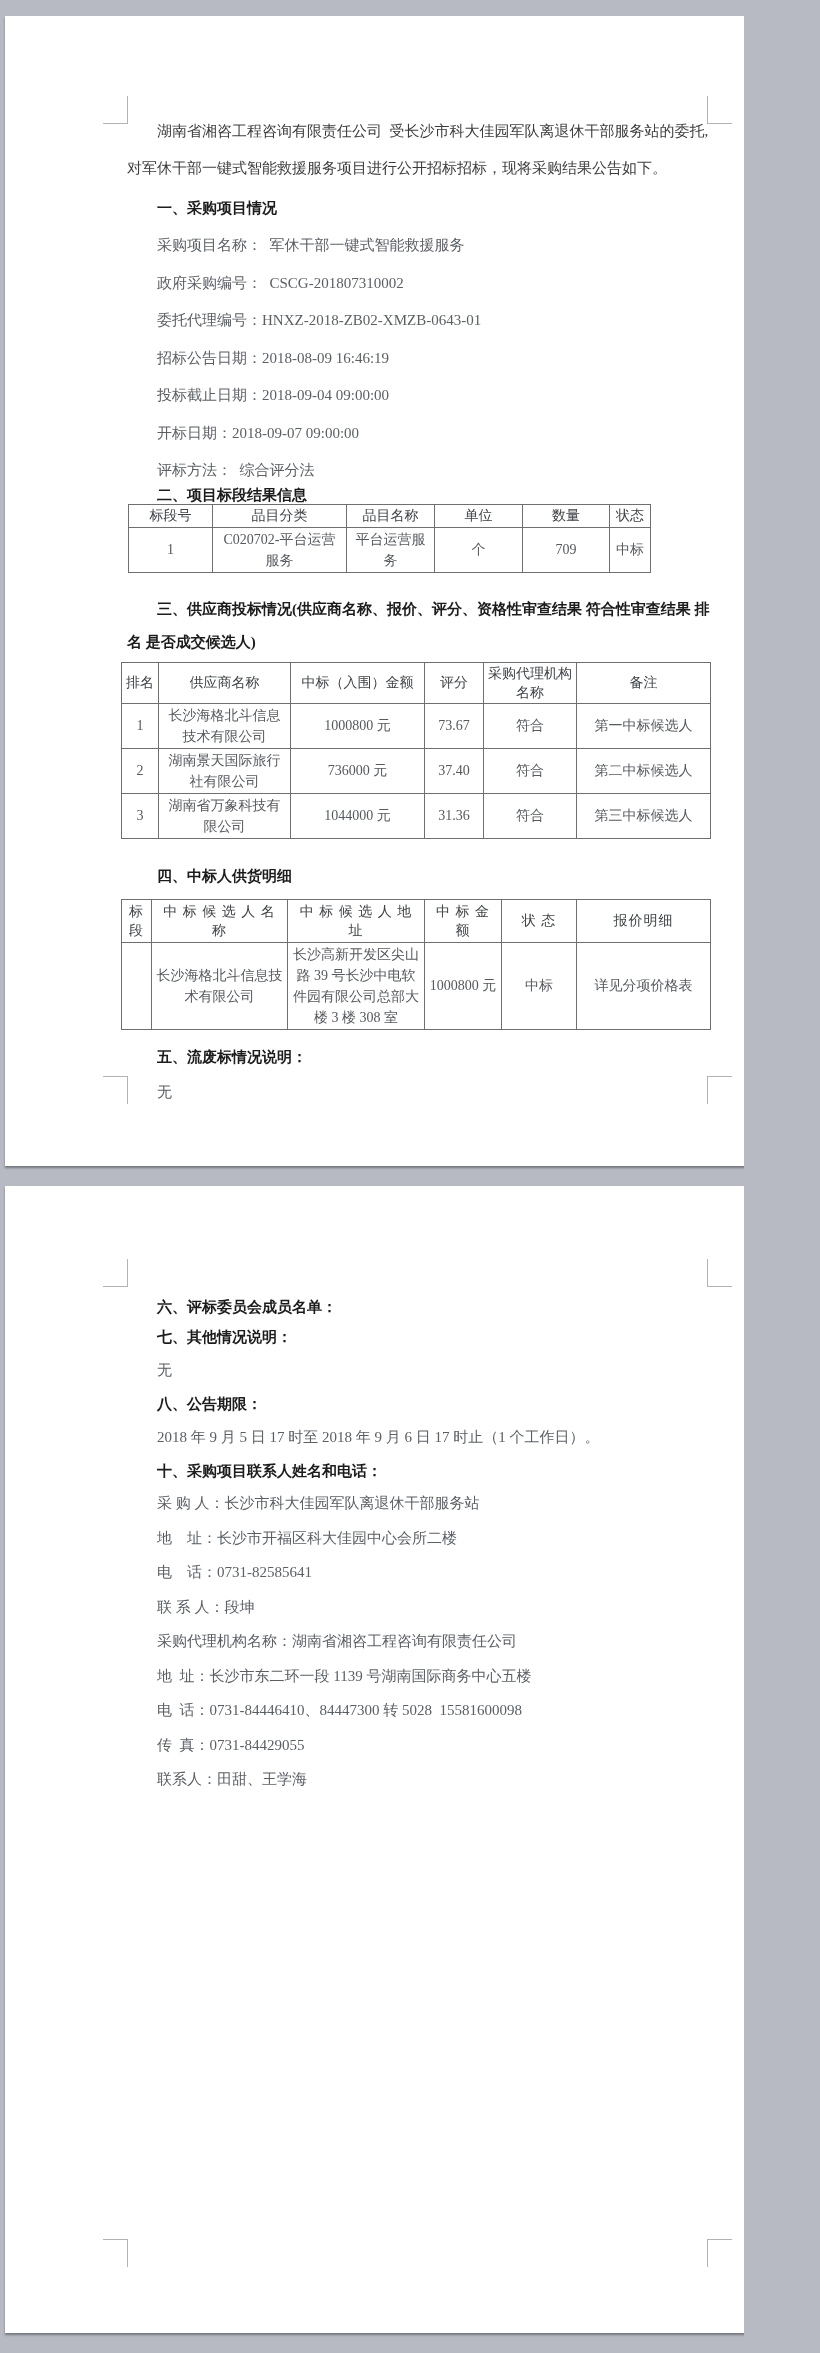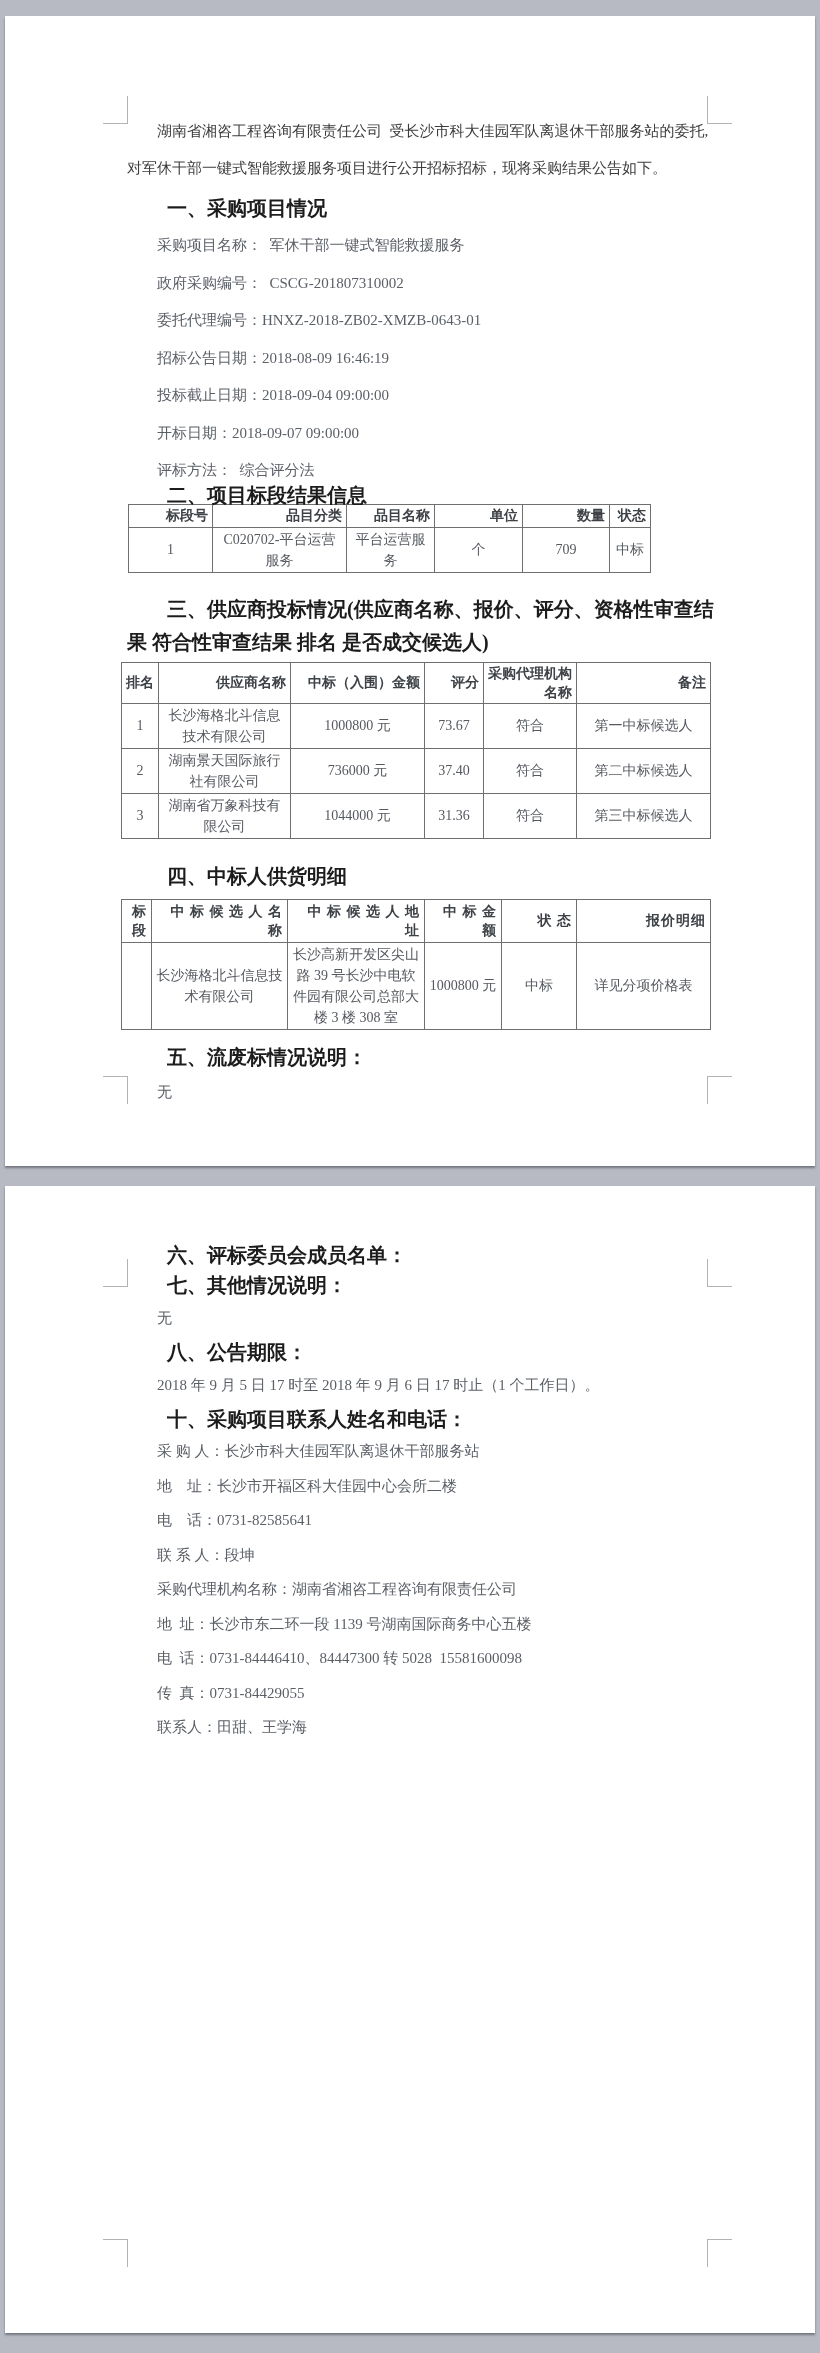--- a/index.html
+++ b/index.html
@@ -10,48 +10,48 @@
     --intro:#3c3c3c;
     --heading:#1c1c1c;
     --border:#6f6f6f;
     --mark:#b3b3b3;
   }
   html,body{margin:0;padding:0;}
   body{
     background:var(--canvas_bg);
     font-family:"Liberation Serif","DejaVu Serif",serif;
   }
-  .canvas{position:relative;width:820px;height:2353px;background:var(--canvas_bg);overflow:hidden;}
+  .canvas{position:relative;width:744px;height:2353px;background:var(--canvas_bg);overflow:hidden;}
   .page{
     position:absolute;left:5px;width:810px;background:var(--page_bg);
     box-shadow:0 2px 2px rgba(60,64,72,0.55);
   }
   .page1{top:16px;height:1150px;}
   .page2{top:1186px;height:1147px;}
   .content{margin:0 100px 0 122px;color:var(--text);font-size:15px;}
   .page1 .content{padding-top:97px;}
-  .page2 .content{padding-top:54px;}
+  .page2 .content{padding-top:106px;}
 
   
   .mark{position:absolute;width:24px;height:27px;}
   .mark.tl{border-right:1px solid var(--mark);border-bottom:1px solid var(--mark);left:98px;}
   .mark.tr{border-left:1px solid var(--mark);border-bottom:1px solid var(--mark);left:702px;}
   .mark.bl{border-right:1px solid var(--mark);border-top:1px solid var(--mark);left:98px;}
   .mark.br{border-left:1px solid var(--mark);border-top:1px solid var(--mark);left:702px;}
   .page1 .mark.tl,.page1 .mark.tr{top:80px;}
   .page1 .mark.bl,.page1 .mark.br{top:1060px;}
   .page2 .mark.tl,.page2 .mark.tr{top:73px;}
   .page2 .mark.bl,.page2 .mark.br{top:1053px;}
 
   p{margin:0;}
   .intro{
     color:var(--intro);line-height:37px;text-indent:2em;white-space:pre-wrap;
   }
   .hd{
-    margin:0;font-size:20px;font-weight:bold;color:var(--heading);
+    margin:0;font-size:15px;font-weight:bold;color:var(--heading);
     line-height:30px;text-indent:2em;white-space:pre-wrap;
   }
   .hd.loose{line-height:33px;}
   .hd.para{font-weight:bold;line-height:37px;}
   .kv{line-height:37.5px;text-indent:2em;white-space:pre-wrap;}
   .single{line-height:37px;text-indent:2em;white-space:pre-wrap;}
   .contact{line-height:34.5px;text-indent:2em;white-space:pre-wrap;}
 
   
   .m-h1{margin-top:3px;}
@@ -64,21 +64,21 @@
   .m-committee{margin-top:8px;}
 
   table.tbl{
     border-collapse:collapse;table-layout:fixed;
     font-size:14px;color:#55595f;
   }
   .tbl th,.tbl td{
     border:1px solid var(--border);text-align:center;vertical-align:middle;
     padding:1px 4px;overflow:hidden;
   }
-  .tbl th{font-weight:bold;color:#3e4247;line-height:19px;text-align:right;}
+  .tbl th{font-weight:normal;color:#3e4247;line-height:19px;}
   .tbl td{line-height:21px;}
 
   table.lots{width:522px;margin:-6px 0 0 1px;}
   table.lots th{height:20px;}
   table.lots td{height:24px;}
 
   table.suppliers{width:589px;margin:3px 0 0 -6px;}
   table.suppliers th{height:38px;}
   table.suppliers td{height:42px;}
 

